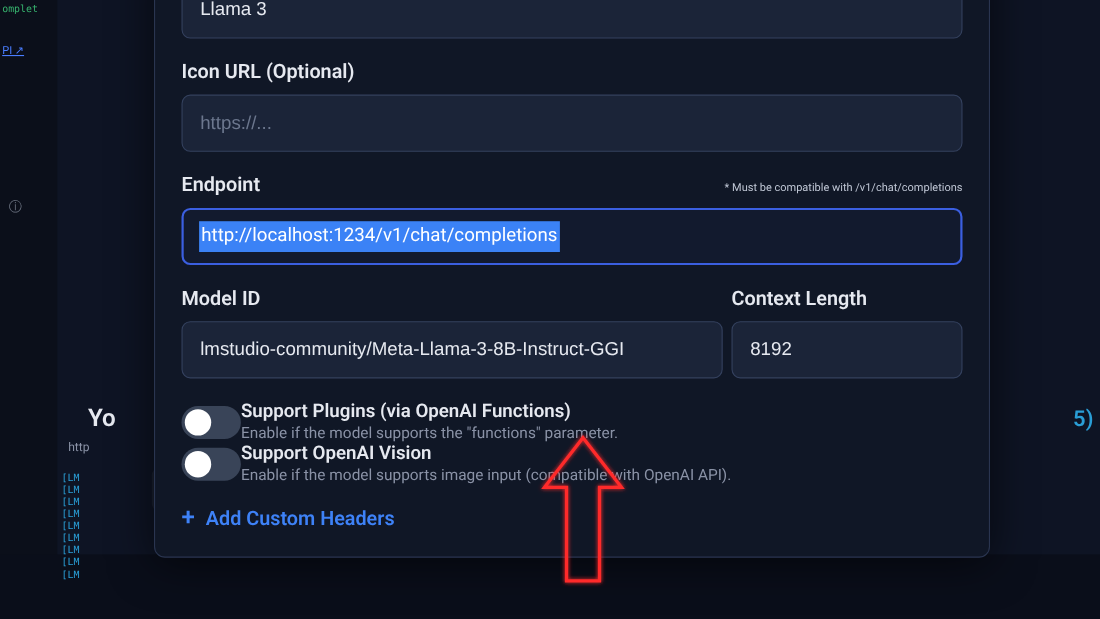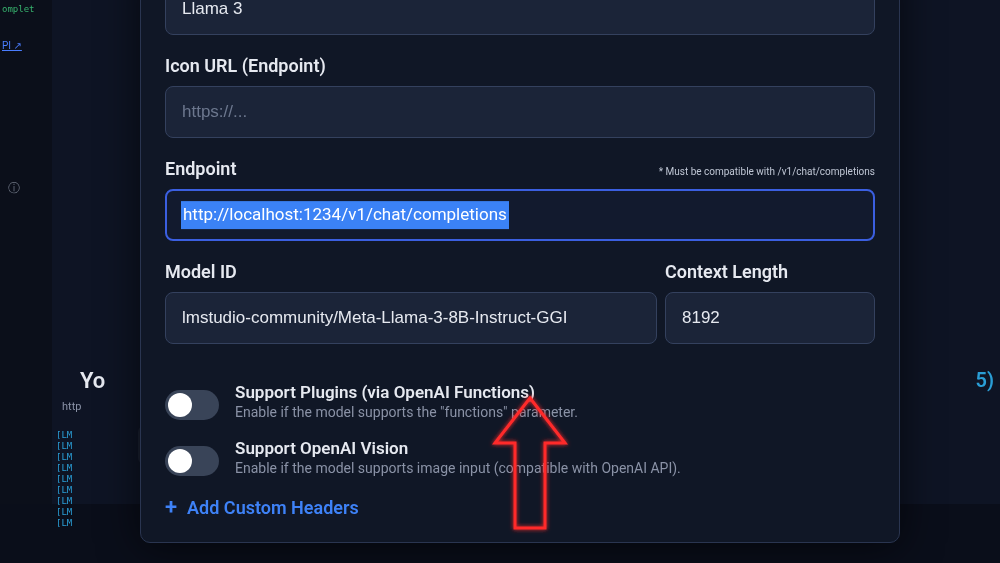--- a/index.html
+++ b/index.html
@@ -39,21 +39,21 @@
     position: absolute; left: 16px; top: 50%; transform: translateY(-50%);
     background: #3b82f6; color: #fff; font-size: 17px; padding: 2px 2px; line-height: 1.4;
     white-space: nowrap; pointer-events: none;
   }
 
   .row { display: flex; gap: 8px; }
   .col-model { flex: 1; }
   .col-ctx { width: 210px; }
 
   
-  .toggle-row { display: flex; align-items: flex-end; gap: 16px; margin-top: 18px; }
+  .toggle-row { display: flex; align-items: center; }
   .toggle {
     width: 54px; height: 30px; background: #394458; border-radius: 999px; position: relative; flex-shrink: 0; margin-top: 2px;
   }
   .toggle .knob { position: absolute; left: 3px; top: 3px; width: 24px; height: 24px; background: #fff; border-radius: 50%; }
   .toggle-text .t-title { font-size: 17px; font-weight: 600; color: #e6e9f0; }
   .toggle-text .t-sub { font-size: 14px; color: #8a92a6; margin-top: 2px; }
 
   
   .add-headers { display: flex; align-items: center; gap: 10px; margin-top: 20px; color: #3e82f7; font-size: 18px; font-weight: 600; }
   .add-headers .plus { font-size: 22px; line-height: 1; }
@@ -90,21 +90,21 @@
     <div class="right-num">5)</div>
   </div>
 
   <div class="panel">
 
     <div class="field">
       <input class="text-input" value="Llama 3" style="">
     </div>
 
     <div class="field">
-      <label class="label">Icon URL (Endpoint)</label>
+      <label class="label">Icon URL (Optional)</label>
       <input class="text-input" placeholder="https://..." style="">
     </div>
 
     <div class="field">
       <div class="label-row">
         <label class="label" style="margin-bottom:0">Endpoint</label>
         <span class="hint">* Must be compatible with /v1/chat/completions</span>
       </div>
       <div class="endpoint-wrap">
         <input class="text-input focused" style="">

